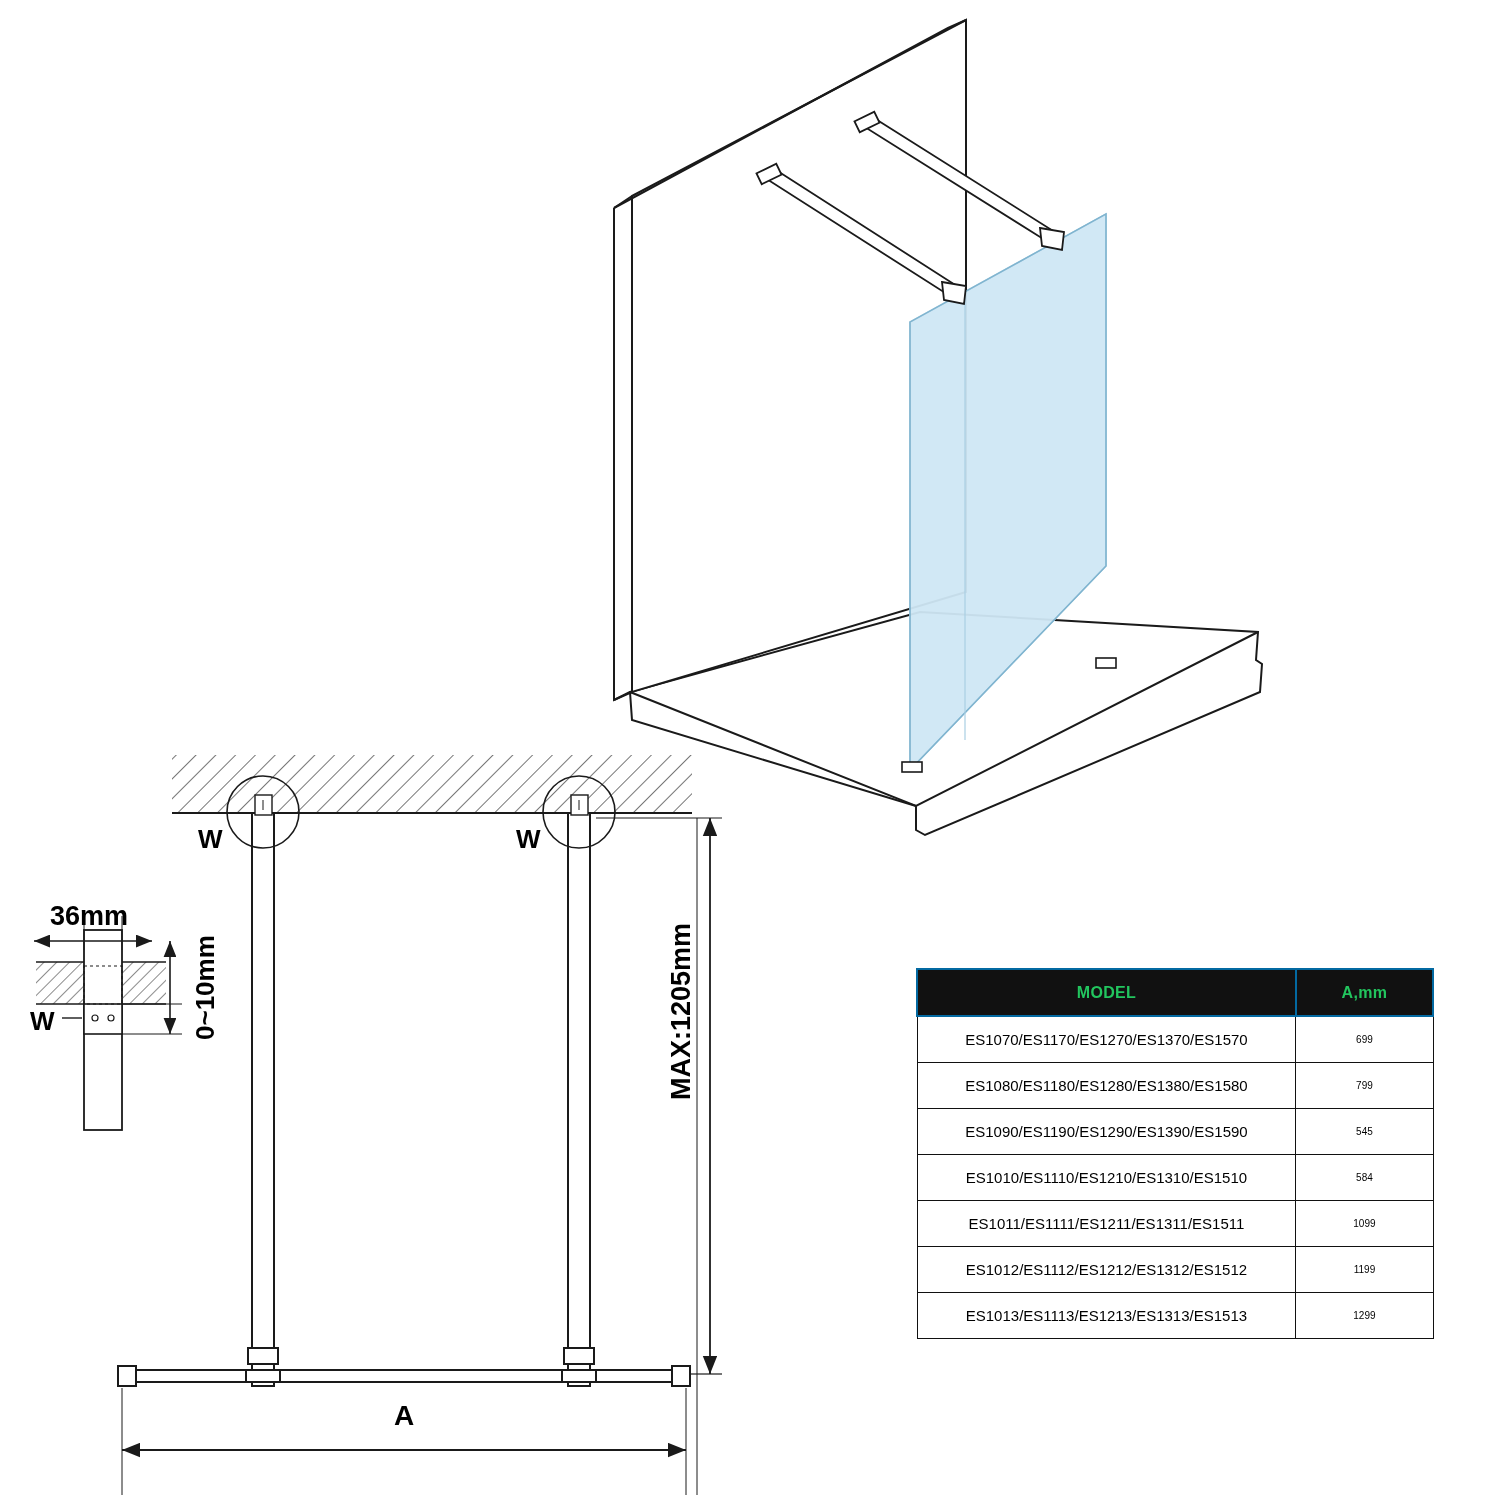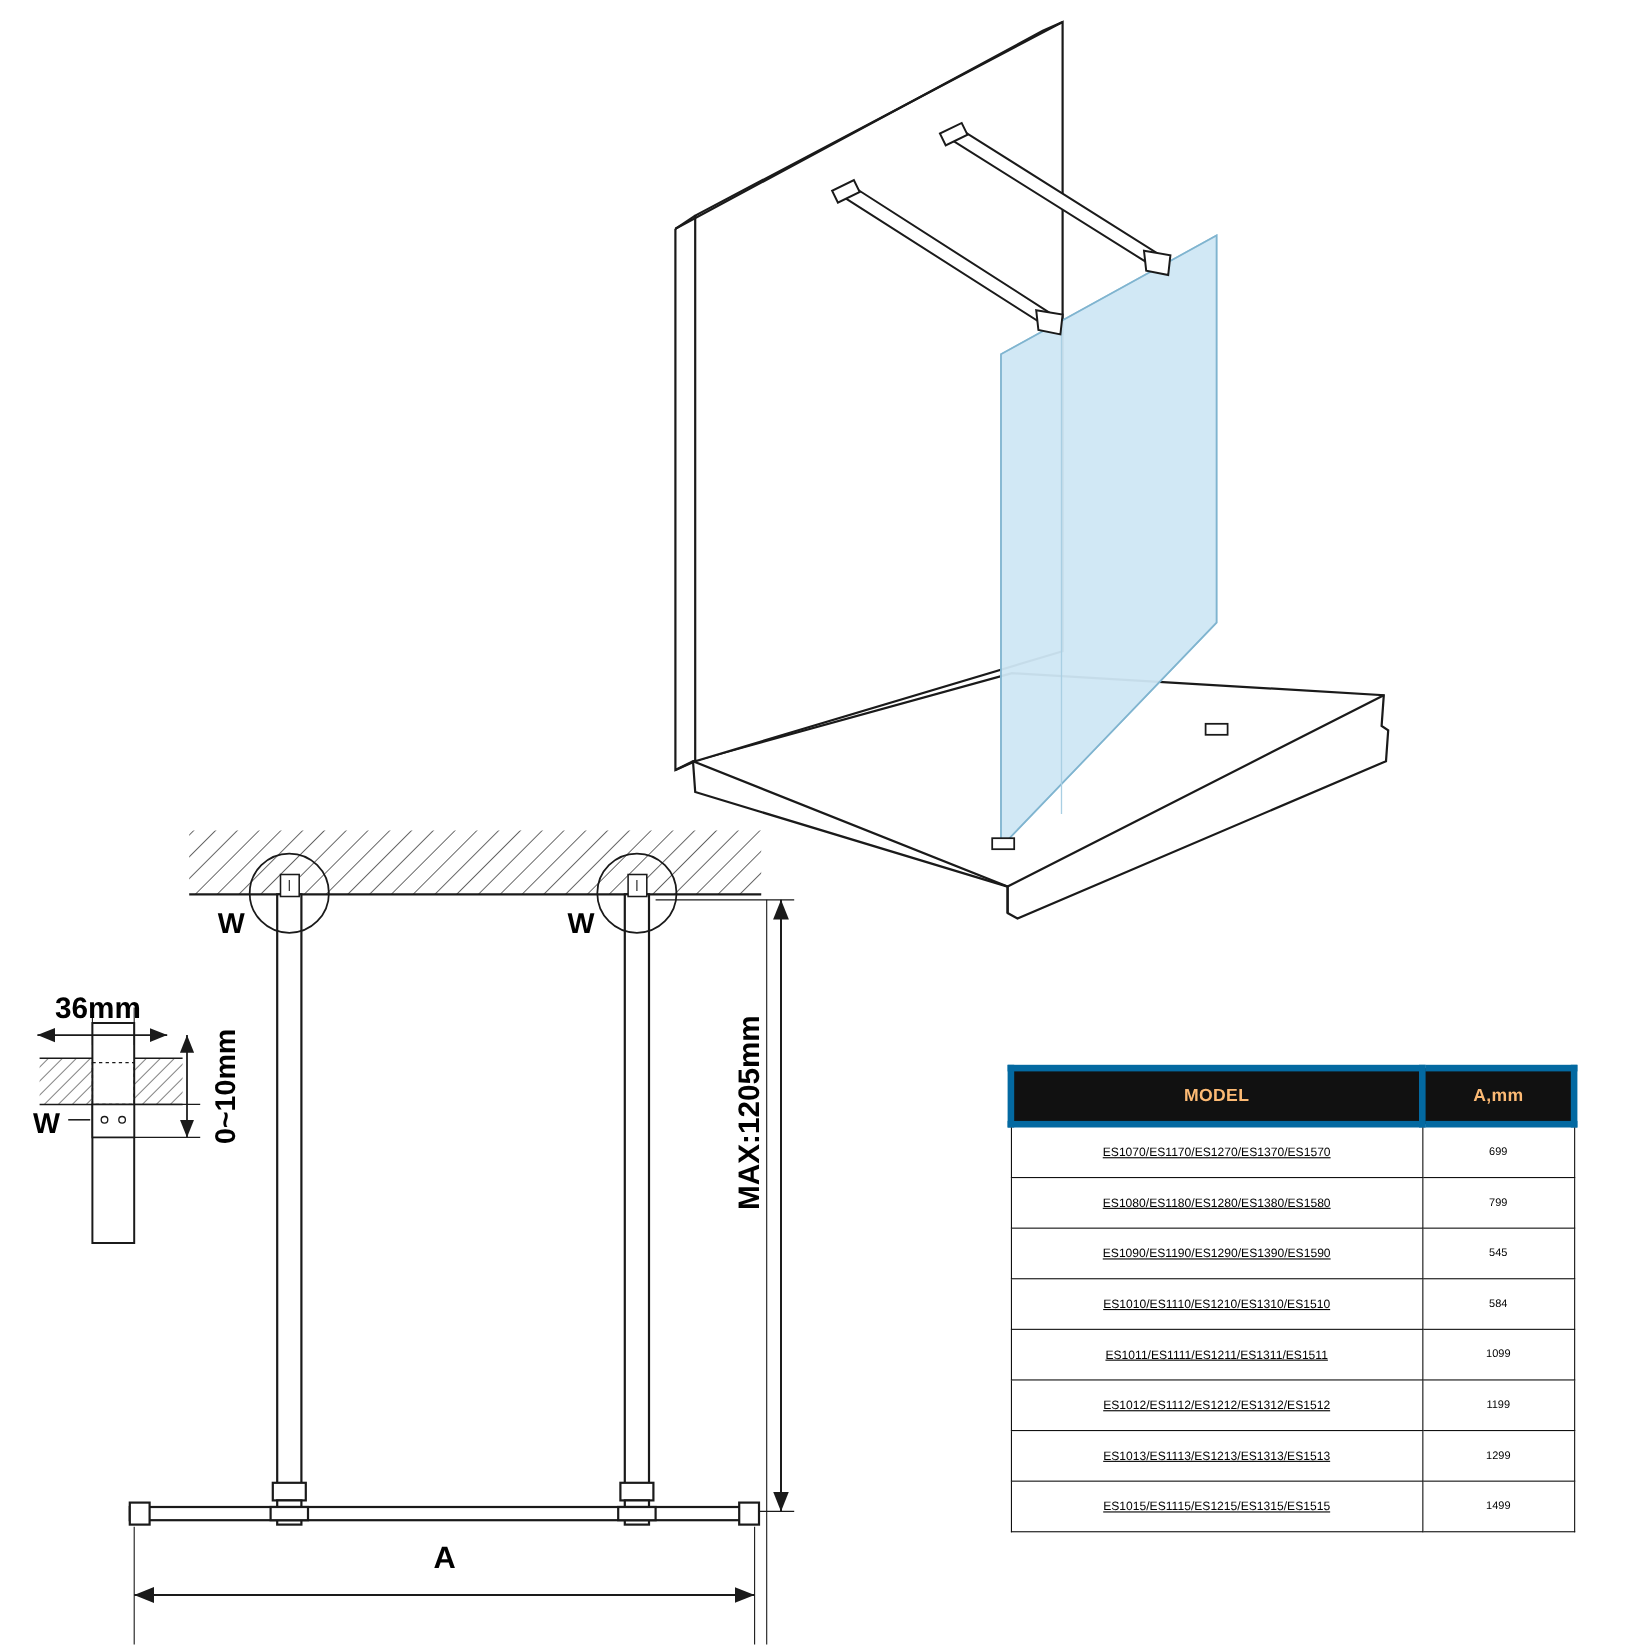--- a/index.html
+++ b/index.html
@@ -40,29 +40,29 @@
   .spec-table th, .spec-table td {
     border: 1px solid #111;
     padding: 0;
     height: 45px;
     text-align: center;
     vertical-align: middle;
     font-weight: normal;
   }
   .spec-table thead th {
     background: #111111;
-    color: #fdba74;
+    color: #22c55e;
     font-weight: bold;
     font-size: 16px;
     letter-spacing: .3px;
-    border: 6px solid #0369a1;
+    border: 2px solid #0369a1;
   }
   .spec-table .col-model { width: 380px; }
   .spec-table .col-a { width: 138px; }
-  .spec-table tbody td.model-cell { font-size: 11px; text-decoration: underline; }
+  .spec-table tbody td.model-cell { font-size: 15px; }
   .spec-table tbody td.a-cell { font-size: 10px; }
 
   
   .lbl {
     font-family: "Liberation Sans", sans-serif;
     fill: #000;
   }
   .lbl-bold { font-weight: bold; }
 </style>
 </head>
@@ -243,20 +243,16 @@
         <td class="a-cell">1099</td>
       </tr>
       <tr>
         <td class="model-cell">ES1012/ES1112/ES1212/ES1312/ES1512</td>
         <td class="a-cell">1199</td>
       </tr>
       <tr>
         <td class="model-cell">ES1013/ES1113/ES1213/ES1313/ES1513</td>
         <td class="a-cell">1299</td>
       </tr>
-      <tr>
-        <td class="model-cell">ES1015/ES1115/ES1215/ES1315/ES1515</td>
-        <td class="a-cell">1499</td>
-      </tr>
     </tbody>
   </table>
 
 </div>
 
 </body></html>

